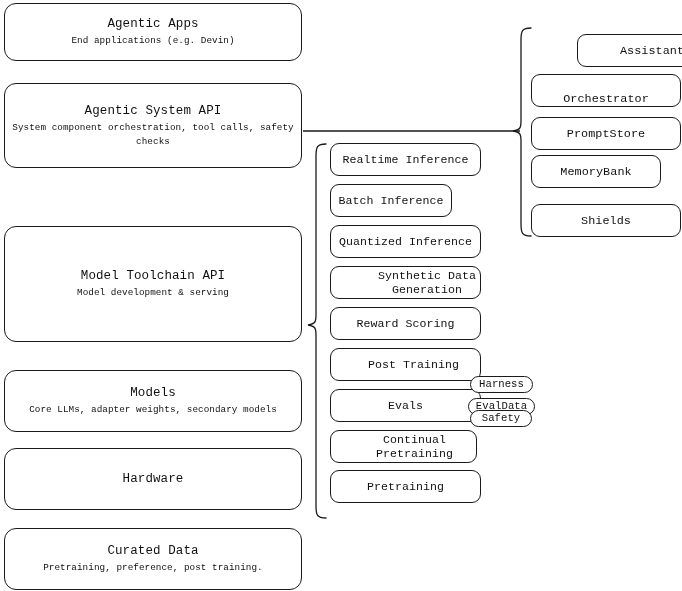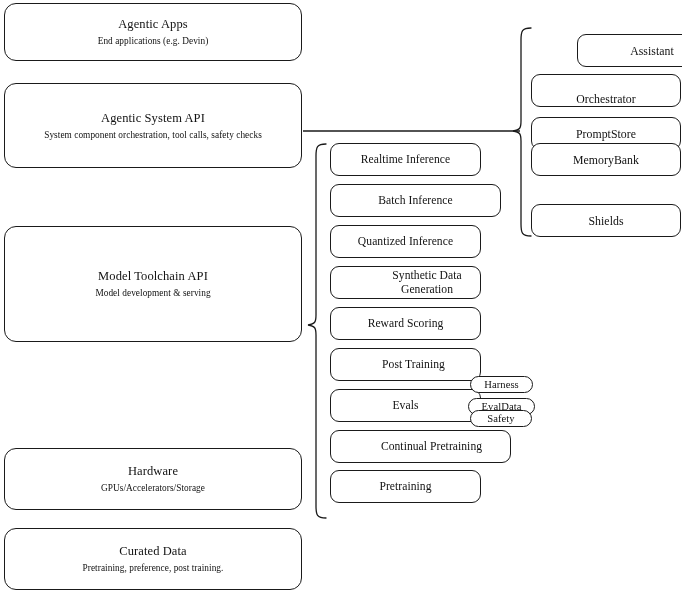--- a/index.html
+++ b/index.html
@@ -5,21 +5,21 @@
   html, body {
     margin: 0;
     padding: 0;
     background: #ffffff;
   }
   #canvas {
     position: relative;
     width: 682px;
     height: 591px;
     background: #ffffff;
-    font-family: Liberation Serif, serif;
+    font-family: Liberation Mono, monospace;
     overflow: hidden;
   }
   .layer-box {
     position: absolute;
     box-sizing: border-box;
     border: 1.3px solid #1a1a1a;
     border-radius: 12px;
     background: #ffffff;
     display: flex;
     flex-direction: column;
@@ -136,36 +136,39 @@
   <div class="layer-box" style="left:4px; top:83px; width:298px; height:85px;">
     <div class="layer-title">Agentic System API</div>
     <div class="layer-sub">System component orchestration, tool calls, safety checks</div>
   </div>
 
   <div class="layer-box" style="left:4px; top:226px; width:298px; height:116px;text-align:center;">
     <div class="layer-title">Model Toolchain API</div>
     <div class="layer-sub">Model development &amp; serving</div>
   </div>
 
+  <div class="layer-box" style="left:4px; top:370px; width:298px; height:62px;">
+    <div class="layer-title">Models</div>
+    <div class="layer-sub">Core LLMs, adapter weights, secondary models</div>
+  </div>
 
   <div class="layer-box" style="left:4px; top:448px; width:298px; height:62px;">
     <div class="layer-title">Hardware</div>
-    <div class="layer-sub">GPUs/Accelerators/Storage</div>
   </div>
 
   <div class="layer-box" style="left:4px; top:528px; width:298px; height:62px;">
     <div class="layer-title">Curated Data</div>
     <div class="layer-sub">Pretraining, preference, post training.</div>
   </div>
 
   <div class="cap-box" style="left:330px; top:143px; width:151px; height:33px;">
     <span class="cap-label">Realtime Inference</span>
   </div>
 
-  <div class="cap-box" style="left:330px; top:184px; width:171px; height:33px;">
+  <div class="cap-box" style="left:330px; top:184px; width:122px; height:33px;">
     <span class="cap-label">Batch Inference</span>
   </div>
 
   <div class="cap-box" style="left:330px; top:225px; width:151px; height:33px;">
     <span class="cap-label">Quantized Inference</span>
   </div>
 
   <div class="cap-box" style="left:330px; top:266px; width:151px; height:33px;padding-left:43px;">
     <span class="cap-label">Synthetic Data Generation</span>
   </div>
@@ -175,21 +178,21 @@
   </div>
 
   <div class="cap-box" style="left:330px; top:348px; width:151px; height:33px;padding-left:16px;">
     <span class="cap-label">Post Training</span>
   </div>
 
   <div class="cap-box" style="left:330px; top:389px; width:151px; height:33px;">
     <span class="cap-label">Evals</span>
   </div>
 
-  <div class="cap-box" style="left:330px; top:430px; width:181px; height:33px;padding-left:22px;">
+  <div class="cap-box" style="left:330px; top:430px; width:147px; height:33px;padding-left:22px;">
     <span class="cap-label">Continual Pretraining</span>
   </div>
 
   <div class="cap-box" style="left:330px; top:470px; width:151px; height:33px;">
     <span class="cap-label">Pretraining</span>
   </div>
 
   <div class="pill" style="left:470px; top:376px; width:63px; height:17px;">
     <span class="pill-label">Harness</span>
   </div>
@@ -207,21 +210,21 @@
   </div>
 
   <div class="comp-box" style="left:531px; top:74px; width:150px; height:33px;align-items:flex-end;">
     <span class="comp-label">Orchestrator</span>
   </div>
 
   <div class="comp-box" style="left:531px; top:117px; width:150px; height:33px;">
     <span class="comp-label">PromptStore</span>
   </div>
 
-  <div class="comp-box" style="left:531px; top:143px; width:150px; height:33px;">
+  <div class="comp-box" style="left:531px; top:155px; width:130px; height:33px;">
     <span class="comp-label">MemoryBank</span>
   </div>
 
   <div class="comp-box" style="left:531px; top:204px; width:150px; height:33px;">
     <span class="comp-label">Shields</span>
   </div>
 
 </div>
 
 </body></html>

